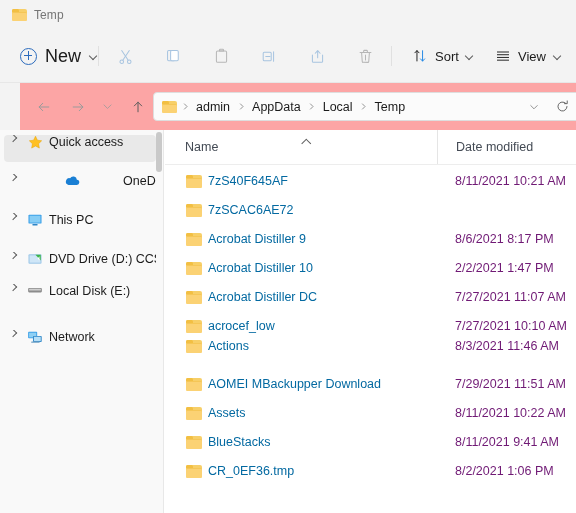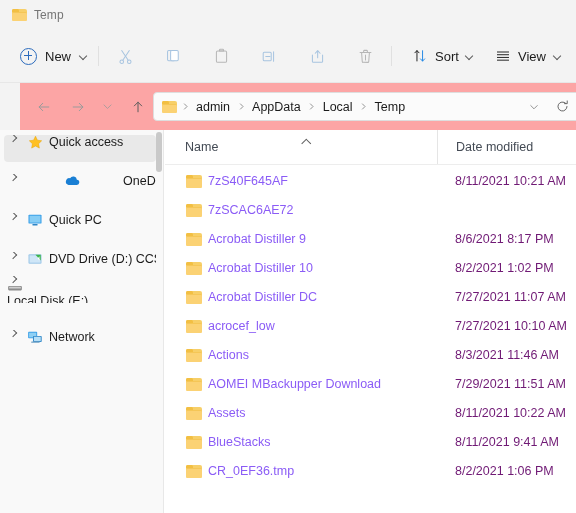--- a/index.html
+++ b/index.html
@@ -94,21 +94,21 @@
     left: 12px; top: 11px;
     height: 30px;
     display: flex;
     align-items: center;
     gap: 8px;
     padding: 0 9px 0 8px;
     border-radius: 4px;
     cursor: default;
   }
   .cmd-new .label {
-    font-size: 13px;
+    font-size: 18px;
     color: #1b1b1b;
   }
   .plus-circle {
     width: 15px; height: 15px;
     border: 1.2px solid #2b6bbd;
     border-radius: 50%;
     position: relative;
     flex: 0 0 auto;
   }
   .plus-circle::before,
@@ -392,21 +392,21 @@
   .row .ico {
     position: absolute;
     left: 16px;
     display: flex;
     align-items: center;
   }
   .row .nm {
     position: absolute;
     left: 38px;
     font-size: 12.5px;
-    color: #8b5cf6;
+    color: #0369a1;
     white-space: nowrap;
   }
   .row .dt {
     position: absolute;
     left: 285px;
     font-size: 12.5px;
     color: #701a75;
     white-space: nowrap;
   }
 </style>
@@ -638,37 +638,37 @@
 
       <div class="sb-item" style="top:83px;">
         <span class="sb-caret"></span>
         <span class="sb-ico">
           <svg width="16" height="14" viewBox="0 0 20 18">
             <rect x="1.6" y="2.2" width="16.8" height="11.4" rx="1.1" fill="#3aa0e8"></rect>
             <rect x="3" y="3.5" width="14" height="8.8" fill="#86cdf5"></rect>
             <rect x="6.6" y="14.2" width="6.8" height="1.9" rx="0.6" fill="#2e86c7"></rect>
           </svg>
         </span>
-        <span class="sb-label">Quick PC</span>
+        <span class="sb-label">This PC</span>
       </div>
 
       <div class="sb-item" style="top:122px;">
         <span class="sb-caret"></span>
         <span class="sb-ico">
           <svg width="16" height="14" viewBox="0 0 20 18">
             <rect x="1.6" y="3" width="16.8" height="12" rx="1.2" fill="#9fc8e8"></rect>
             <rect x="3" y="4.3" width="14" height="9.4" fill="#cfe6f7"></rect>
             <path d="M10.6 3.4h6.8v7.4z" fill="#3bb44a"></path>
             <path d="M13.4 8.2 15.8 5.6v5.2z" fill="#ffffff"></path>
           </svg>
         </span>
         <span class="sb-label">DVD Drive (D:) CCSA</span>
       </div>
 
-      <div class="sb-item" style="top:146px;flex-direction:column;">
+      <div class="sb-item" style="top:154px;">
         <span class="sb-caret"></span>
         <span class="sb-ico">
           <svg width="16" height="12" viewBox="0 0 20 14">
             <rect x="1.4" y="4.4" width="17.2" height="5.6" rx="1.3" fill="#8c8c8c"></rect>
             <rect x="2.6" y="5.5" width="14.8" height="2.2" rx="0.8" fill="#cfcfcf"></rect>
           </svg>
         </span>
         <span class="sb-label">Local Disk (E:)</span>
       </div>
 
@@ -738,21 +738,21 @@
 
         <div class="row" style="top:90px;">
           <span class="ico">
               <span class="folder">
                 <span class="back"></span>
                 <span class="tabtop"></span>
                 <span class="front"></span>
               </span>
             </span>
           <span class="nm">Acrobat Distiller 10</span>
-          <span class="dt">8/2/2021 1:02 PM</span>
+          <span class="dt">2/2/2021 1:47 PM</span>
         </div>
 
         <div class="row" style="top:119px;">
           <span class="ico">
               <span class="folder">
                 <span class="back"></span>
                 <span class="tabtop"></span>
                 <span class="front"></span>
               </span>
             </span>
@@ -765,21 +765,21 @@
               <span class="folder">
                 <span class="back"></span>
                 <span class="tabtop"></span>
                 <span class="front"></span>
               </span>
             </span>
           <span class="nm">acrocef_low</span>
           <span class="dt">7/27/2021 10:10 AM</span>
         </div>
 
-        <div class="row" style="top:177px;">
+        <div class="row" style="top:168px;">
           <span class="ico">
               <span class="folder">
                 <span class="back"></span>
                 <span class="tabtop"></span>
                 <span class="front"></span>
               </span>
             </span>
           <span class="nm">Actions</span>
           <span class="dt">8/3/2021 11:46 AM</span>
         </div>

